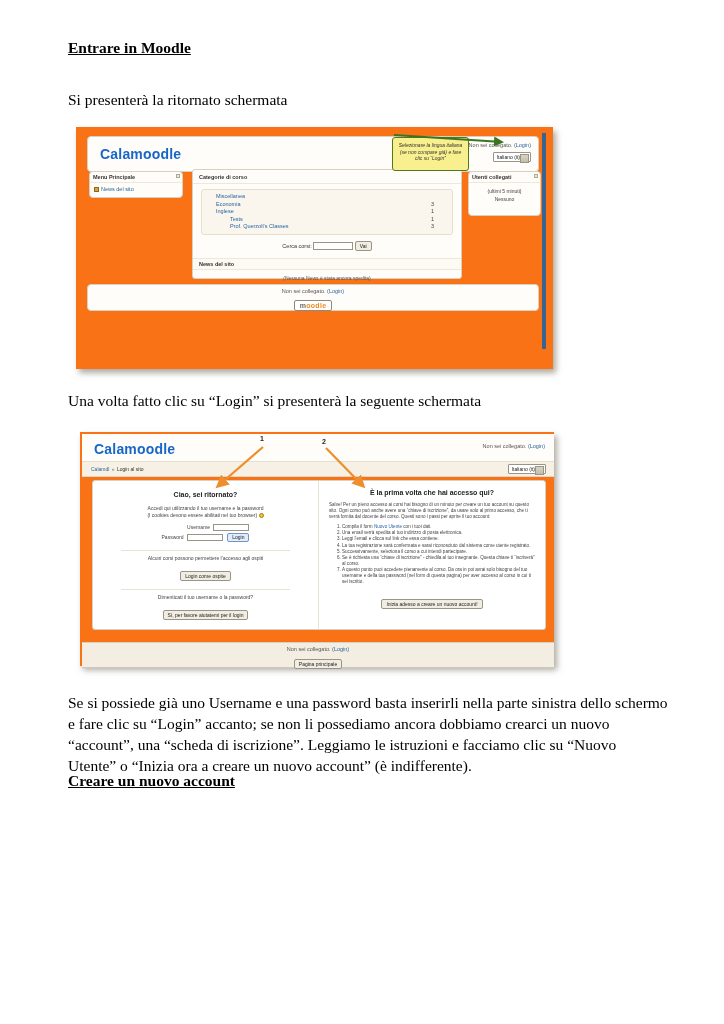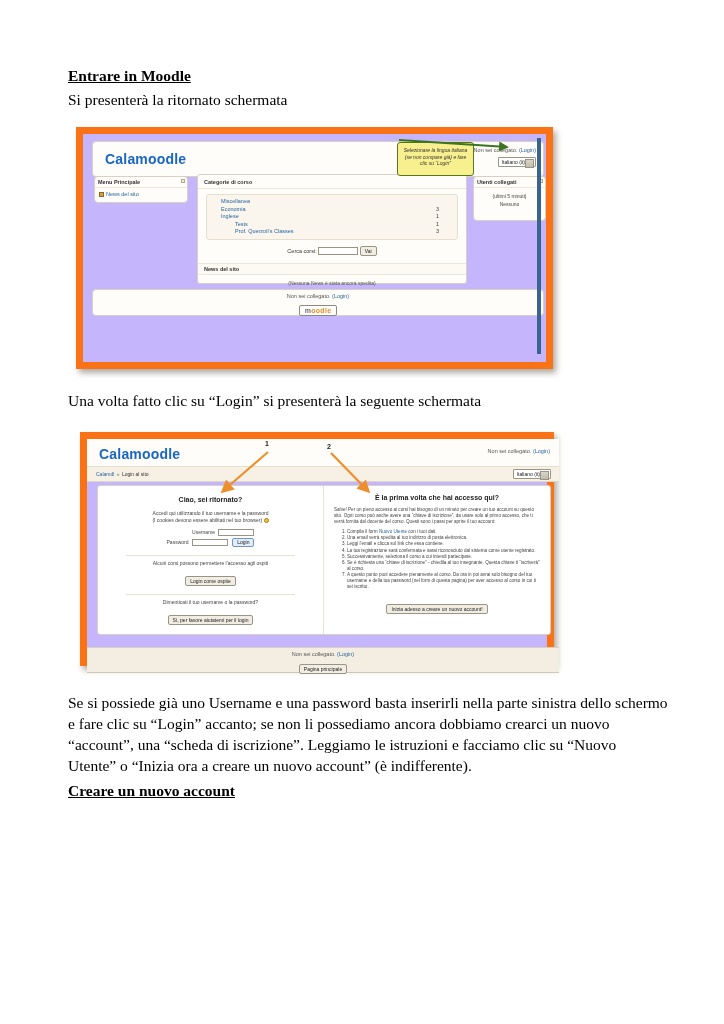--- a/index.html
+++ b/index.html
@@ -2,28 +2,28 @@
 <html><head>
 <meta charset="utf-8">
 <style>
   * { margin:0; padding:0; box-sizing:border-box; }
   html,body { width:724px; height:1024px; background:#fff; overflow:hidden; }
   body { position:relative; font-family:"Liberation Serif", serif; color:#000; }
 
   
   .doc-h { position:absolute; left:68px; font-size:15.5px; font-weight:bold; text-decoration:underline; }
   .doc-p { position:absolute; left:68px; font-size:15.5px; line-height:21px; }
-  #doc-h1 { top:67px; }
+  #doc-h1 { top:39px; }
   #doc-p1 { top:89px; }
   #doc-p2 { top:390px; }
   #doc-p3 { top:692px; width:600px; }
-  #doc-h2 { top:772px;margin-top:10px; }
-
-  
-  .shot { position:absolute; background:#c4b5fd; border:7px solid #f97316;
+  #doc-h2 { top:772px; }
+
+  
+  .shot { position:absolute; background:#f97316; border:2px solid #f97316;
           box-shadow:3px 4px 6px rgba(110,100,85,.55);
           font-family:"Liberation Sans", sans-serif; color:#333;padding-left:21px; }
   .brand { font-size:14px; font-weight:bold; color:#1766c8; letter-spacing:.2px; }
   .loginline { font-size:5.5px; color:#555; white-space:nowrap; }
   .loginline a, .blue-link { color:#2a65a0; text-decoration:none; cursor:pointer; }
   .mini-select { display:inline-block; background:#fff; border:1px solid #9a9486; font-size:5px;
                  padding:1px 10px 1px 3px; position:relative; color:#222; border-radius:1px; }
   .mini-select::after { content:""; position:absolute; right:1px; top:1px; width:7px; height:7px;
                  background:#d9d4c6; border:1px solid #9a9486;
                  background-image:linear-gradient(#d9d4c6,#c2bcab); }

